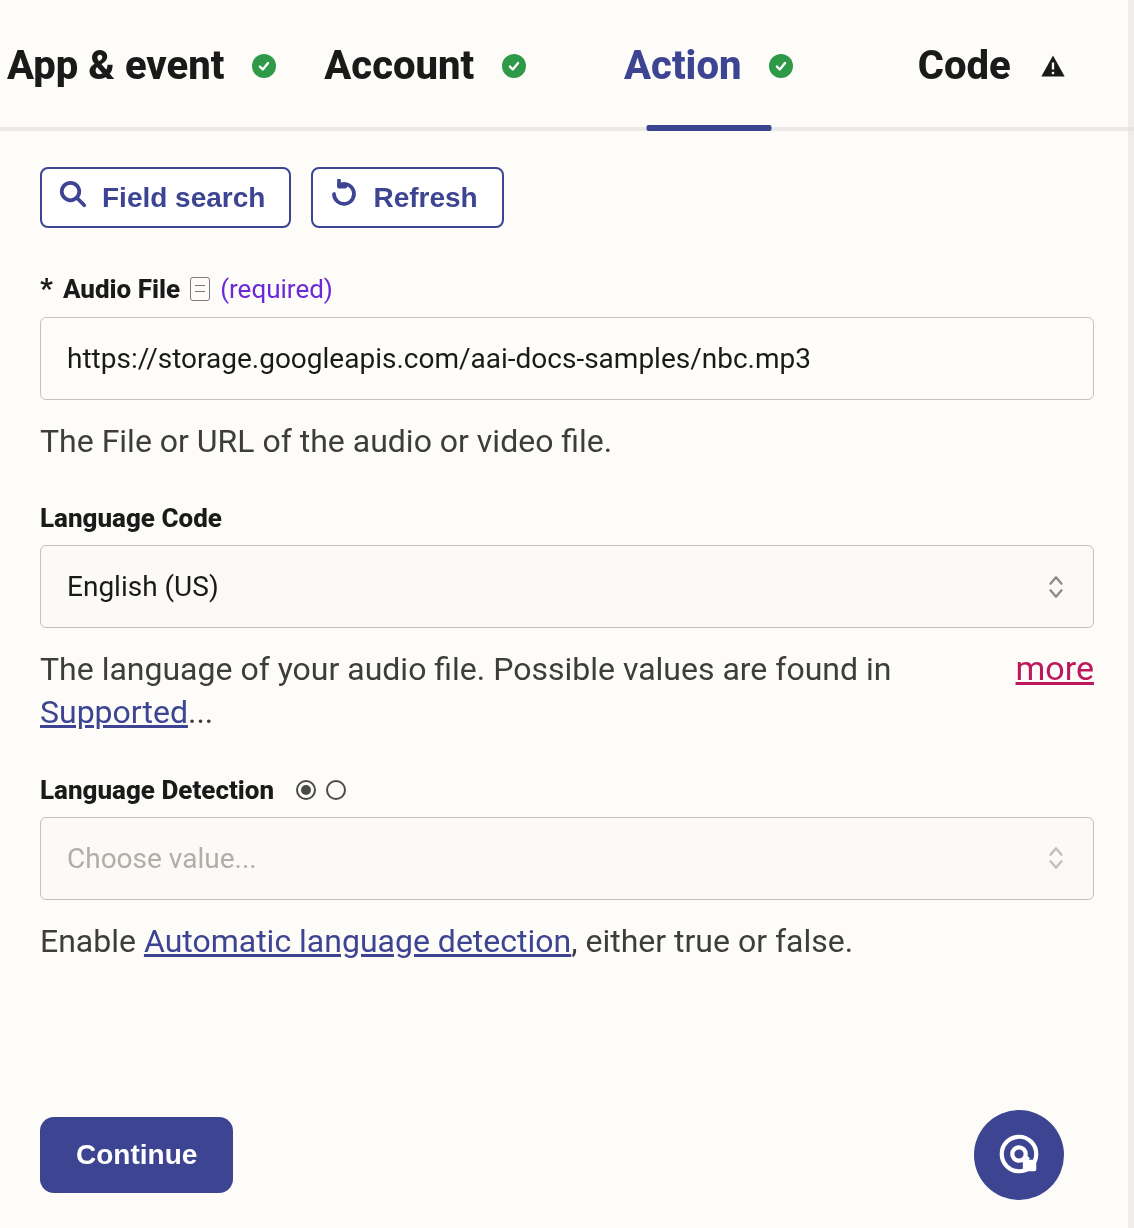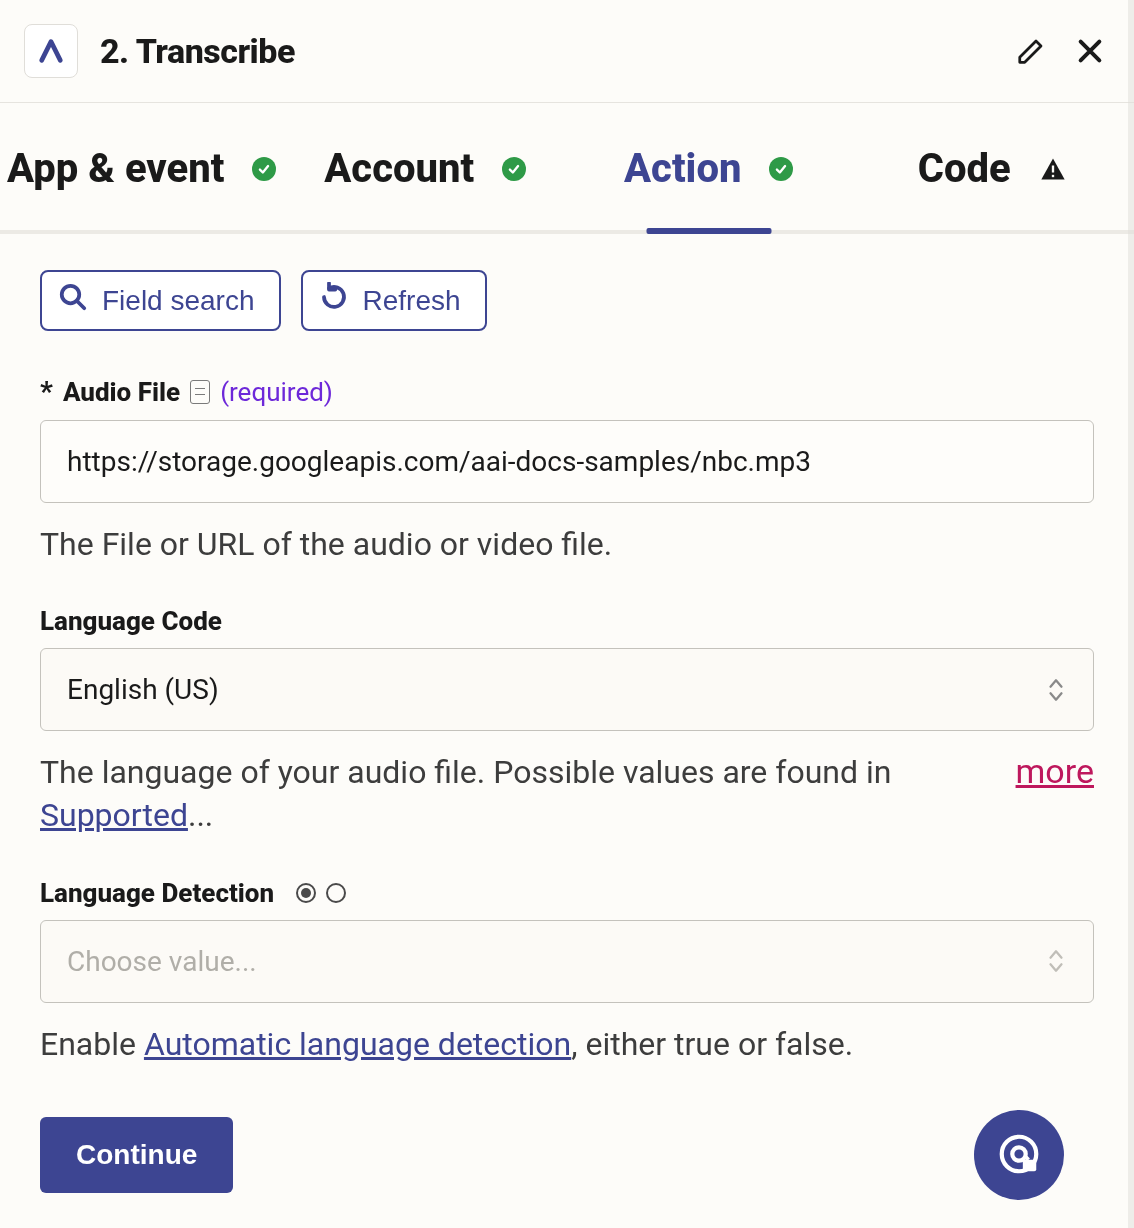--- a/index.html
+++ b/index.html
@@ -105,21 +105,21 @@
       gap: 20px;
       margin-bottom: 44px;
     }
     .pill-btn {
       display: inline-flex;
       align-items: center;
       gap: 14px;
       border: 2px solid #3d4592;
       background: #fff;
       color: #3d4592;
-      font-weight: 400;
+      font-weight: 700;
       font-size: 28px;
       padding: 10px 24px 10px 16px;
       border-radius: 8px;
       cursor: pointer;
     }
     .pill-btn svg { width: 30px; height: 30px; }
     .field-label-row {
       display: flex;
       align-items: center;
       gap: 10px;
@@ -220,21 +220,21 @@
       align-items: center;
       justify-content: space-between;
       background: #fdfcf9;
     }
     .continue-btn {
       background: #3d4592;
       color: #fff;
       font-weight: 800;
       font-size: 28px;
       border: none;
-      border-radius: 6px;
+      border-radius: 14px;
       padding: 22px 36px;
       cursor: pointer;
     }
     .fab {
       width: 90px;
       height: 90px;
       border-radius: 50%;
       background: #3d4592;
       border: none;
       display: inline-flex;
@@ -261,40 +261,20 @@
       width: 6px;
       background: #e0ded9;
       opacity: 0.5;
     }
   </style>
 </head>
 <body>
 
 <div class="outer">
 
-  <div class="header">
-    <div class="app-icon-box">
-      <svg viewBox="0 0 24 24" fill="none">
-        <path d="M4 20 L12 4 L20 20" stroke="#3d4592" stroke-width="4" stroke-linecap="round" stroke-linejoin="round"></path>
-      </svg>
-    </div>
-    <div class="header-title">2. Transcribe</div>
-    <div class="header-actions">
-      <button class="icon-btn">
-        <svg width="30" height="30" viewBox="0 0 24 24" fill="none">
-          <path d="M3 21 L3 17 L16 4 L20 8 L7 21 Z" stroke="#1a1a1a" stroke-width="2.2" stroke-linejoin="round"></path>
-        </svg>
-      </button>
-      <button class="icon-btn">
-        <svg width="32" height="32" viewBox="0 0 24 24">
-          <path d="M5 5 L19 19 M19 5 L5 19" stroke="#1a1a1a" stroke-width="3" stroke-linecap="round"></path>
-        </svg>
-      </button>
-    </div>
-  </div>
 
   <div class="tabs">
     <div class="tab">
       <span>App &amp; event</span>
       <span class="check-badge">
         <svg width="14" height="14" viewBox="0 0 24 24">
             <path d="M5 13 L10 18 L19 7" stroke="#fff" stroke-width="4" fill="none" stroke-linecap="round" stroke-linejoin="round"></path>
           </svg>
       </span>
     </div>

